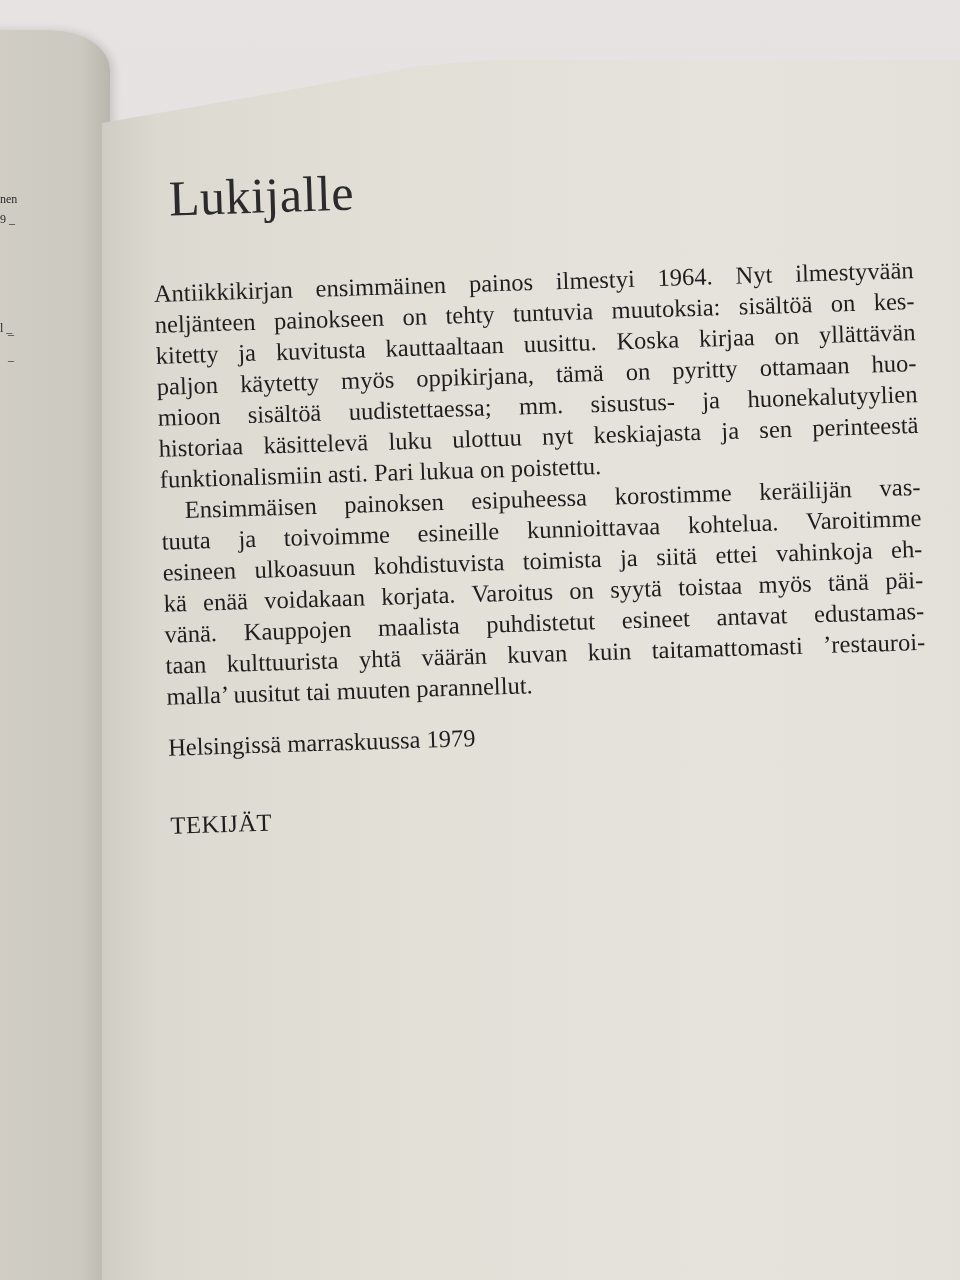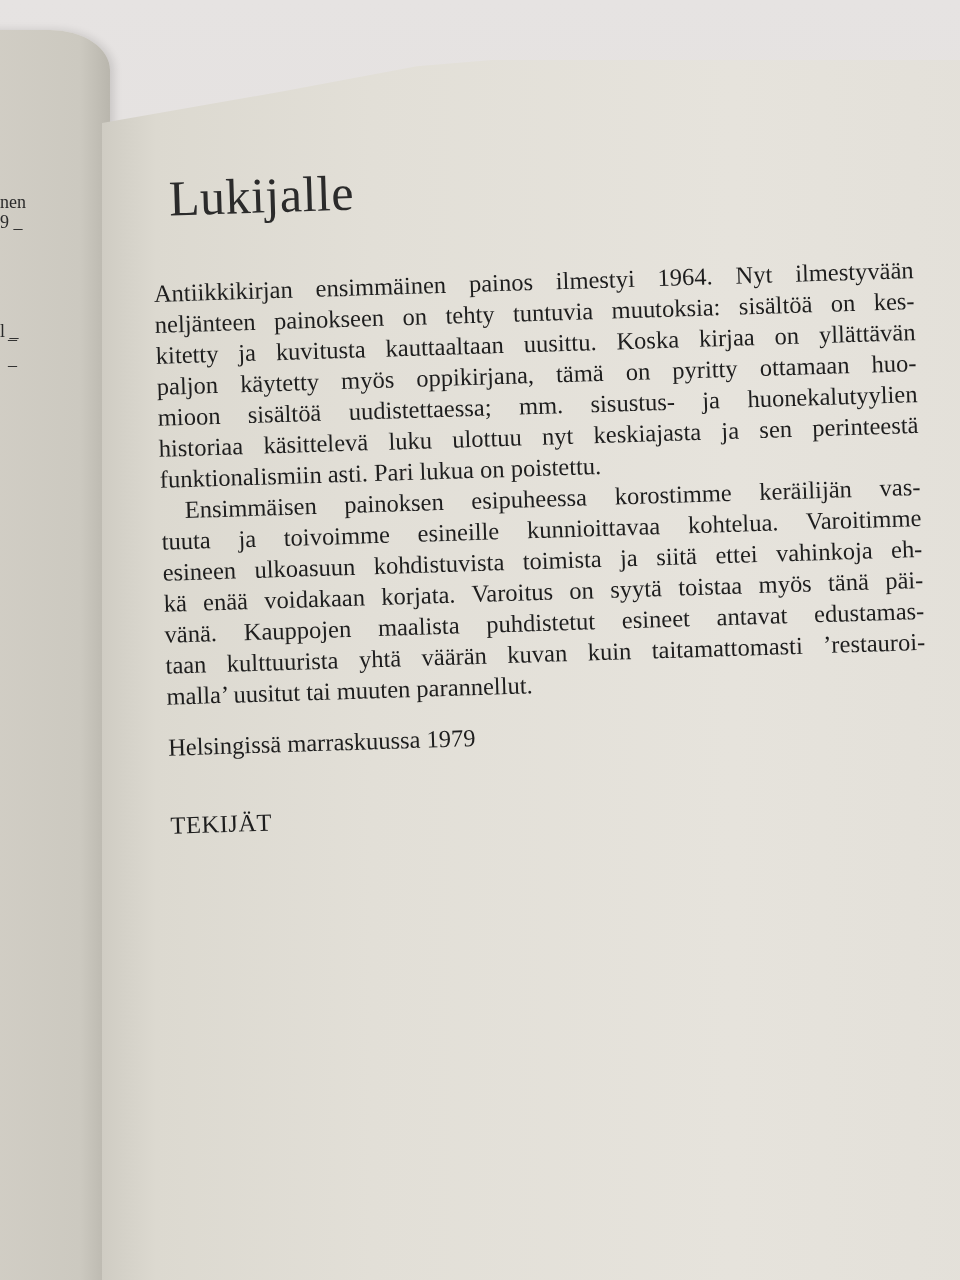--- a/index.html
+++ b/index.html
@@ -12,21 +12,21 @@
       position: absolute; left: 0; top: 0; width: 960px; height: 1280px;
       background: linear-gradient(180deg, #e6e3e2 0%, #dedad8 100%);
     }
     .left-page {
       position: absolute; left: -40px; top: 30px; width: 150px; height: 1300px;
       background: linear-gradient(90deg, #d3cfc6 0%, #ccc9c0 80%, #b9b6ad 100%);
       border-top-right-radius: 60px 40px;
       box-shadow: 4px 0 8px rgba(0,0,0,0.12);
     }
     .left-text {
-      position: absolute; font-size: 18px; color: #2a2a2a; line-height: 1;
+      position: absolute; font-size: 12px; color: #2a2a2a; line-height: 1;
     }
     .right-page {
       position: absolute; left: 102px; top: 60px; width: 900px; height: 1260px;
       background: linear-gradient(90deg, #cfccc3 0%, #dcd9d0 6%, #e2dfd7 30%, #e6e3dc 70%, #e3e0d9 100%);
       clip-path: polygon(0% 5%, 20% 2.5%, 35% 0.5%, 60% -1%, 100% -2%, 100% 100%, 0% 100%);
     }
     .content {
       position: absolute; left: 150px; top: 170px; width: 760px;
       color: #1e1e1e;
       transform: rotate(-1.8deg);

